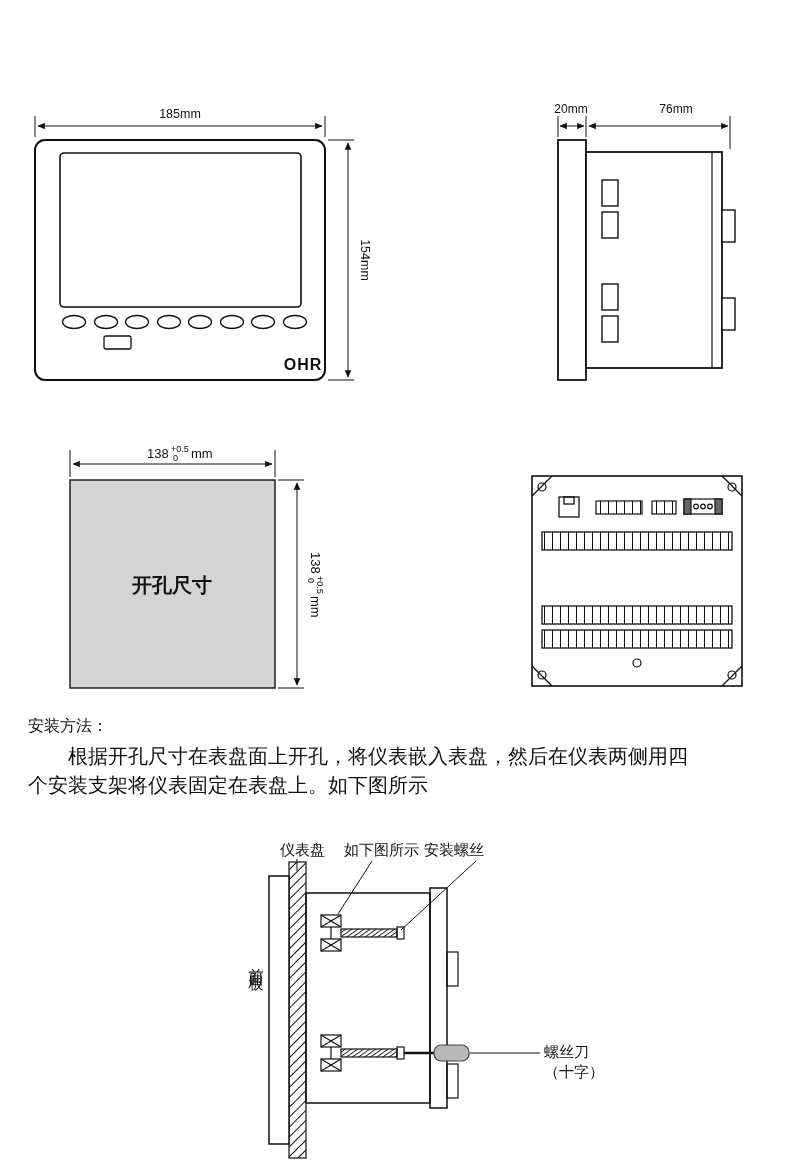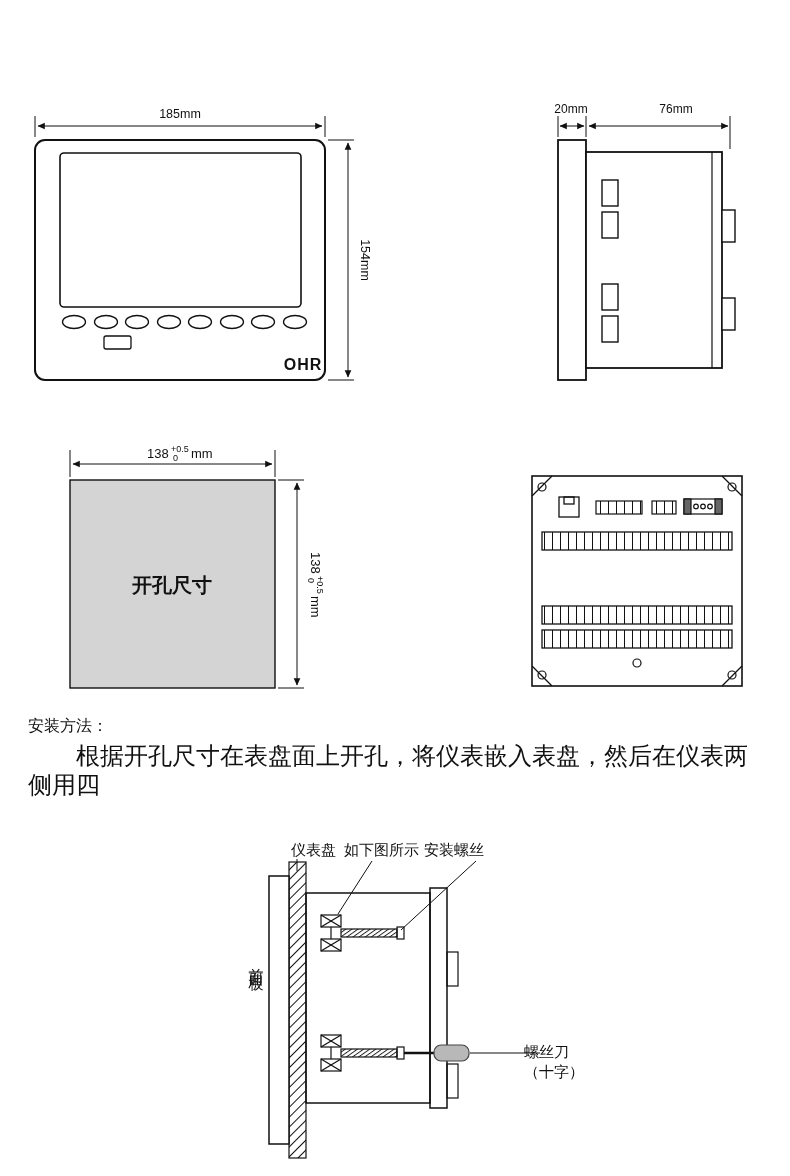--- a/index.html
+++ b/index.html
@@ -9,21 +9,21 @@
     font-family: "Liberation Serif", serif; color: #111;
   }
   .page { position: relative; width: 790px; height: 1176px; background: #fff; overflow: hidden; }
   .abs { position: absolute; }
   .title {
     top: 30px; left: 0; width: 790px; text-align: center;
     font-size: 33px; font-weight: bold; letter-spacing: 3px;
     font-family: "Liberation Sans", sans-serif;
   }
   .heading { top: 712px; left: 28px; font-size: 16px; line-height: 28px; }
-  .para-line { left: 28px; width: 740px; font-size: 24px; line-height: 29px; }
+  .para-line { left: 28px; width: 740px; font-size: 20px; line-height: 29px; }
   .l1 { top: 742px; text-indent: 2em; }
   .l2 { top: 771px; }
   .diagram-label { font-size: 15px; line-height: 20px; white-space: nowrap; }
   .vertical { writing-mode: vertical-rl; text-orientation: upright; letter-spacing: 4px; }
   svg.canvas { position: absolute; top: 0; left: 0; }
   svg text {
     font-family: "Liberation Sans", sans-serif;
     fill: #111; stroke: none;
   }
 </style>
@@ -210,25 +210,26 @@
         <line x1="372" y1="861" x2="338" y2="914"></line>
         <line x1="476" y1="861" x2="401" y2="930"></line>
         <line x1="470" y1="1053" x2="540" y2="1053"></line>
       </g>
     </g>
   </svg>
 
 
   <div class="abs heading">安装方法：</div>
   <div class="abs para-line l1">根据开孔尺寸在表盘面上开孔，将仪表嵌入表盘，然后在仪表两侧用四</div>
-
-  <div class="abs diagram-label" style="left:291px; top:840px;">仪表盘</div>
+  <div class="abs para-line l2">个安装支架将仪表固定在表盘上。如下图所示</div>
+
+  <div class="abs diagram-label" style="left:280px; top:840px;">仪表盘</div>
   <div class="abs diagram-label" style="left:344px; top:840px;">如下图所示</div>
   <div class="abs diagram-label" style="left:424px; top:840px;">安装螺丝</div>
 
   <div class="abs diagram-label vertical" style="left:246px; top:956px; height:76px;">前面板</div>
 
-  <div class="abs" style="left:524px; top:1042px;">
+  <div class="abs" style="left:544px; top:1042px;">
     <div class="diagram-label">螺丝刀</div>
     <div class="diagram-label">（十字）</div>
   </div>
 
 </div>
 
 </body></html>

